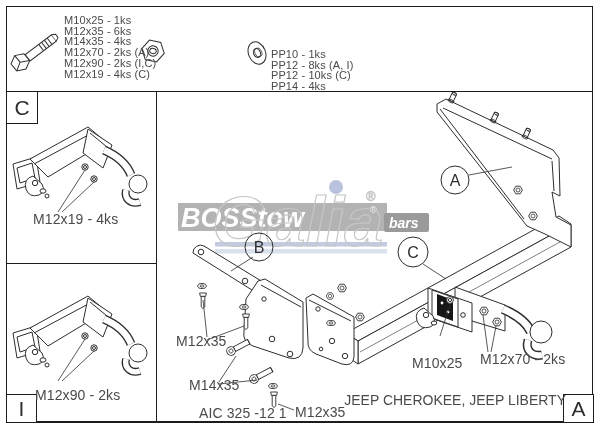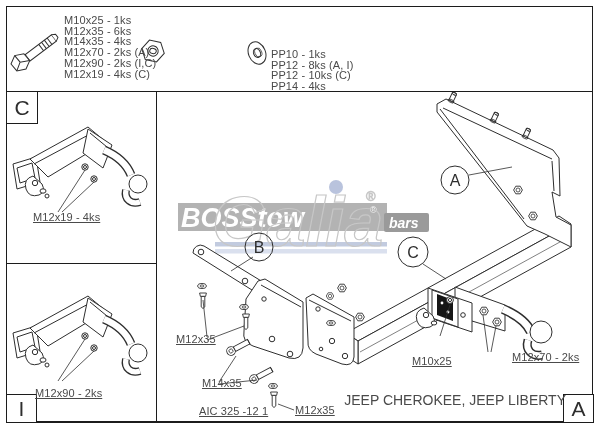--- a/index.html
+++ b/index.html
@@ -9,21 +9,21 @@
   }
   .abs{position:absolute;}
   svg text{font-family:"Liberation Sans",sans-serif;}
   
   .frame{position:absolute;left:6px;top:6px;width:585px;height:414px;
          border:1.4px solid #1c1c1c;border-bottom-width:2.2px;}
   .hline,.vline{position:absolute;background:#1c1c1c;}
   
   .pl{position:absolute;font-size:11px;line-height:10.7px;white-space:nowrap;letter-spacing:.1px;}
   
-  .co{position:absolute;font-size:11px;white-space:nowrap;letter-spacing:.1px;text-decoration:underline;}
+  .co{position:absolute;font-size:14px;white-space:nowrap;letter-spacing:.1px;}
   
   .label-box{position:absolute;background:#fff;border:1.3px solid #1c1c1c;
              display:flex;align-items:center;justify-content:center;
              font-size:21px;color:#2e2e2e;}
   
   .tb{position:absolute;right:34px;top:395px;text-align:right;font-size:14px;line-height:11.5px;white-space:nowrap;}
 </style>
 </head>
 <body>
 
@@ -257,23 +257,23 @@
   <div class="label-box" style="left:6px;top:394px;width:29px;height:27px;">
     <span>I</span>
   </div>
   <div class="label-box" style="left:563px;top:394px;width:29px;height:27px;">
     <span>A</span>
   </div>
 
   <span class="co" style="left:33px;top:211px;">M12x19 - 4ks</span>
   <span class="co" style="left:35px;top:387px;">M12x90 - 2ks</span>
   <span class="co" style="left:176px;top:333px;">M12x35</span>
-  <span class="co" style="left:202px;top:377px;">M14x35</span>
+  <span class="co" style="left:189px;top:377px;">M14x35</span>
   <span class="co" style="left:295px;top:404px;">M12x35</span>
   <span class="co" style="left:412px;top:335px;margin-top:20px;">M10x25</span>
-  <span class="co" style="left:480px;top:351px;margin-left:32px;">M12x70 - 2ks</span>
+  <span class="co" style="left:480px;top:351px;">M12x70 - 2ks</span>
 
   <span class="co" style="left:162px;top:405px;margin-left:37px;">AIC 325 -12 1</span>
   <div class="tb">
     <div>JEEP CHEROKEE, JEEP LIBERTY</div>
   </div>
 
 </div>
 
 </body></html>

